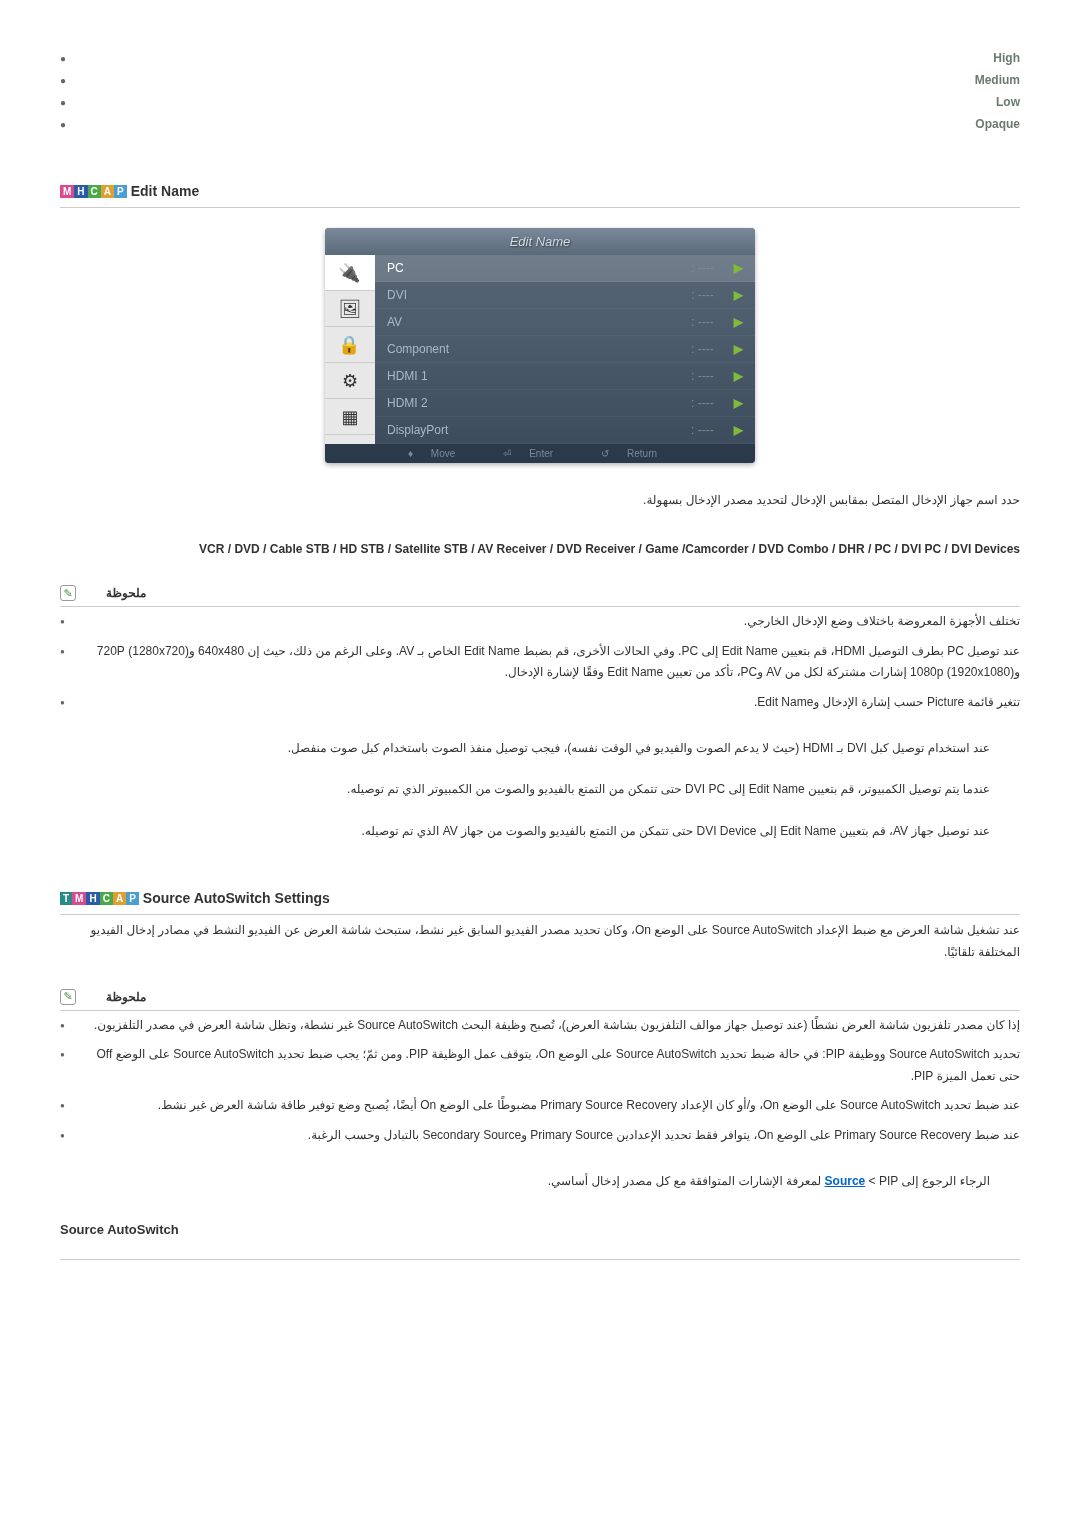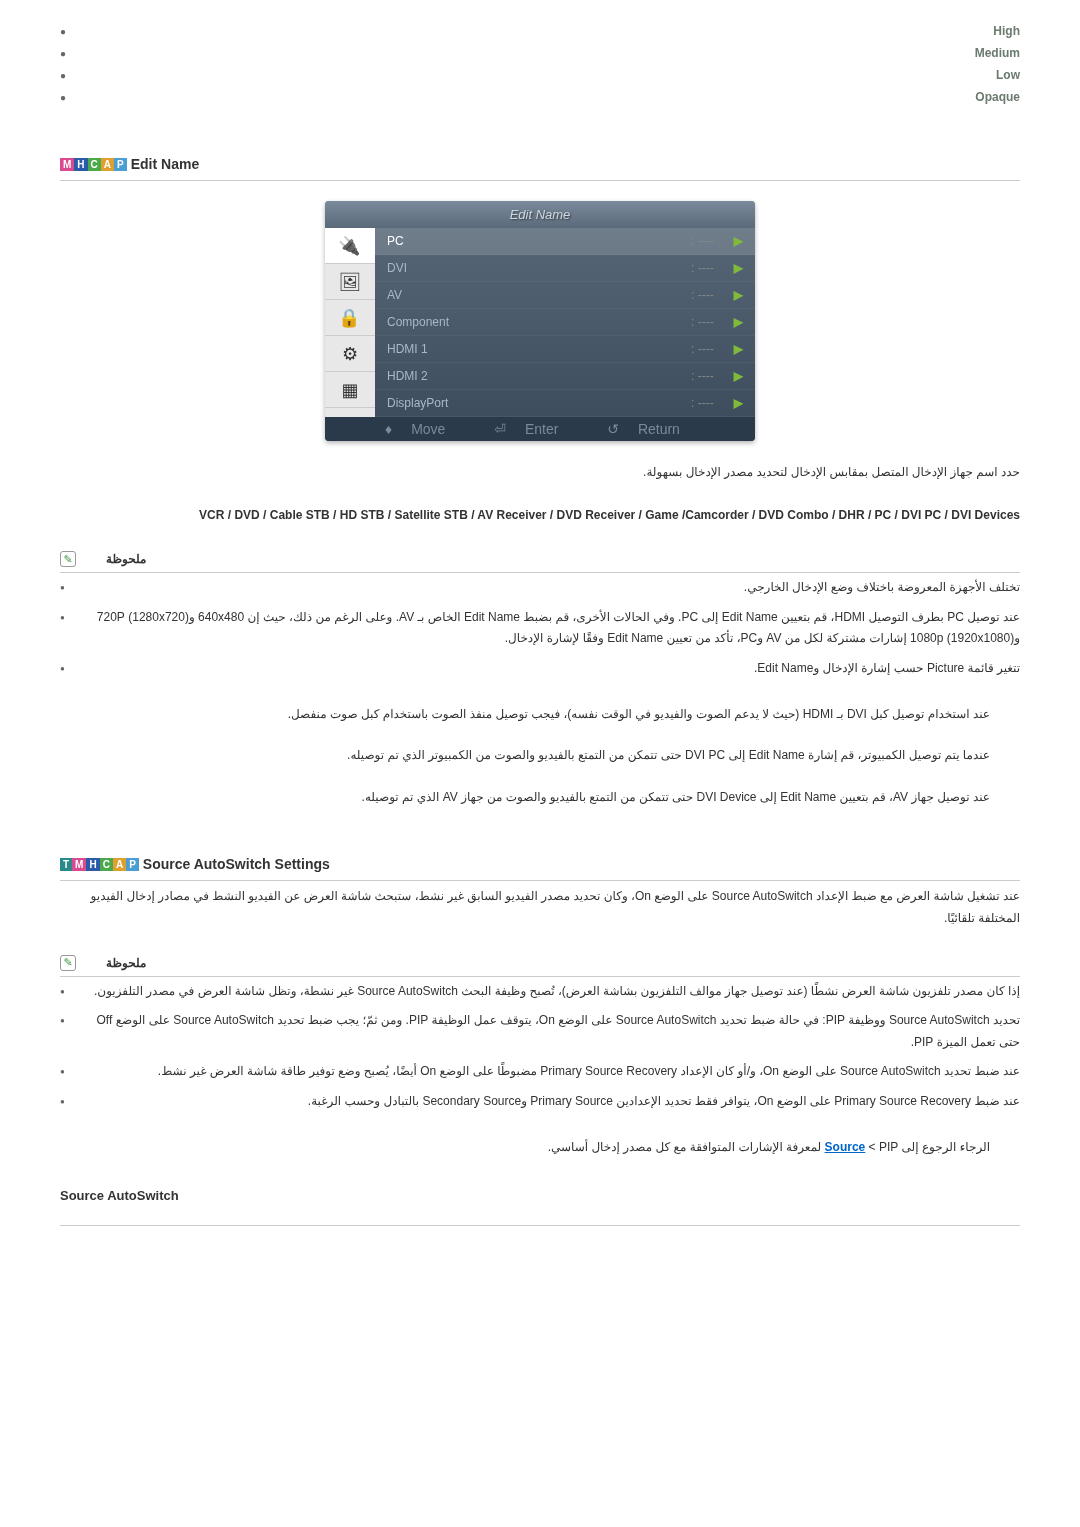--- a/index.html
+++ b/index.html
@@ -1,17 +1,17 @@
 <!DOCTYPE html>
 <html dir="rtl"><head>
 <meta charset="utf-8">
 <style>
 * { margin: 0; padding: 0; box-sizing: border-box; }
 body { font-family: Tahoma, Arial, sans-serif; font-size: 12px; color: #333; background: #fff; direction: rtl; padding: 20px 60px; width: 1080px; }
-ul { list-style: none; }
+ul { list-style: none; margin-top: 27px; }
 .bullet-list li { padding: 4px 0; padding-left: 20px; position: relative; }
 .bullet-list li::after { content: '●'; position: absolute; left: 0; color: #666; font-size: 10px; top: 6px; }
 .bullet-list li.bold { font-weight: bold; color: #6b7a6e; }
 .section-header { direction: ltr; text-align: left; margin-top: 40px; padding: 8px 0; border-bottom: 1px solid #ccc; display: flex; align-items: center; }
 .mode-tags { display: inline-flex; gap: 0; }
 .mode-tag { display: inline-block; padding: 1px 3px; color: #fff; font-size: 10px; font-weight: bold; font-family: Arial; }
 .tag-m { background: #d94a8f; }
 .tag-h { background: #2b5aa8; }
 .tag-c { background: #4ba84b; }
 .tag-a { background: #e0a030; }
@@ -23,23 +23,23 @@
 .menu-body { display: flex; }
 .menu-sidebar { width: 50px; background: #e8e8e8; display: flex; flex-direction: column; }
 .menu-icon { height: 36px; display: flex; align-items: center; justify-content: center; border-bottom: 1px solid #ccc; font-size: 18px; }
 .menu-icon.active { background: #fff; }
 .menu-content { flex: 1; }
 .menu-row { display: flex; align-items: center; padding: 6px 12px; color: #a8b8c8; font-size: 12px; border-bottom: 1px solid rgba(255,255,255,0.05); }
 .menu-row.selected { background: rgba(255,255,255,0.15); color: #fff; }
 .menu-row-label { flex: 1; }
 .menu-row-value { color: #888; margin-right: 20px; }
 .menu-row-arrow { color: #7fba3c; font-weight: bold; }
-.menu-footer { background: #2a3a4a; padding: 4px; text-align: center; color: #7a8a9a; font-size: 14px; }
+.menu-footer { background: #2a3a4a; padding: 4px; text-align: center; color: #7a8a9a; font-size: 10px; }
 .menu-footer span { margin: 0 15px; }
-.desc-text { text-align: right; margin: 21px 0; line-height: 1.8; }
+.desc-text { text-align: right; margin: 27px 0; line-height: 1.8; }
 .source-list { direction: ltr; text-align: right; margin: 10px 0; line-height: 1.8; }
 .source-list b { font-weight: bold; }
 .note-header { display: flex; align-items: center; justify-content: flex-end; margin-top: 25px; padding-bottom: 5px; border-bottom: 1px solid #ccc; gap: 6px; }
 .note-icon { width: 16px; height: 16px; border: 1px solid #999; border-radius: 3px; display: inline-flex; align-items: center; justify-content: center; color: #4a9a4a; font-size: 11px; }
 .note-title { font-weight: bold; margin-left: 24px; }
 .note-list { margin: 0 0; }
 .note-list li { padding: 4px 0; padding-left: 20px; position: relative; line-height: 1.8; }
 .note-list li::after { content: '●'; position: absolute; left: 0; color: #666; font-size: 8px; top: 8px; }
 .sub-text { margin: 20px 30px 8px 0; line-height: 1.8; }
 .intro-text { margin: 5px 0; line-height: 1.8; }
@@ -131,21 +131,21 @@
   <span class="note-icon">✎</span>
 </div>
 
 <ul class="note-list">
   <li>تختلف الأجهزة المعروضة باختلاف وضع الإدخال الخارجي.</li>
   <li>عند توصيل PC بطرف التوصيل HDMI، قم بتعيين Edit Name إلى PC. وفي الحالات الأخرى، قم بضبط Edit Name الخاص بـ AV. وعلى الرغم من ذلك، حيث إن 640x480 و(1280x720) 720P و(1920x1080) 1080p إشارات مشتركة لكل من AV وPC، تأكد من تعيين Edit Name وفقًا لإشارة الإدخال.</li>
   <li>تتغير قائمة Picture حسب إشارة الإدخال وEdit Name.</li>
 </ul>
 
 <p class="sub-text">عند استخدام توصيل كبل DVI بـ HDMI (حيث لا يدعم الصوت والفيديو في الوقت نفسه)، فيجب توصيل منفذ الصوت باستخدام كبل صوت منفصل.</p>
-<p class="sub-text">عندما يتم توصيل الكمبيوتر، قم إشارة Edit Name إلى DVI PC حتى تتمكن من التمتع بالفيديو والصوت من الكمبيوتر الذي تم توصيله.</p>
+<p class="sub-text">عندما يتم توصيل الكمبيوتر، قم بتعيين Edit Name إلى DVI PC حتى تتمكن من التمتع بالفيديو والصوت من الكمبيوتر الذي تم توصيله.</p>
 <p class="sub-text">عند توصيل جهاز AV، قم بتعيين Edit Name إلى DVI Device حتى تتمكن من التمتع بالفيديو والصوت من جهاز AV الذي تم توصيله.</p>
 
 <div class="section-header">
   <span class="mode-tags">
     <span class="mode-tag tag-t">T</span>
     <span class="mode-tag tag-m">M</span>
     <span class="mode-tag tag-h">H</span>
     <span class="mode-tag tag-c">C</span>
     <span class="mode-tag tag-a">A</span>
     <span class="mode-tag tag-p">P</span>

